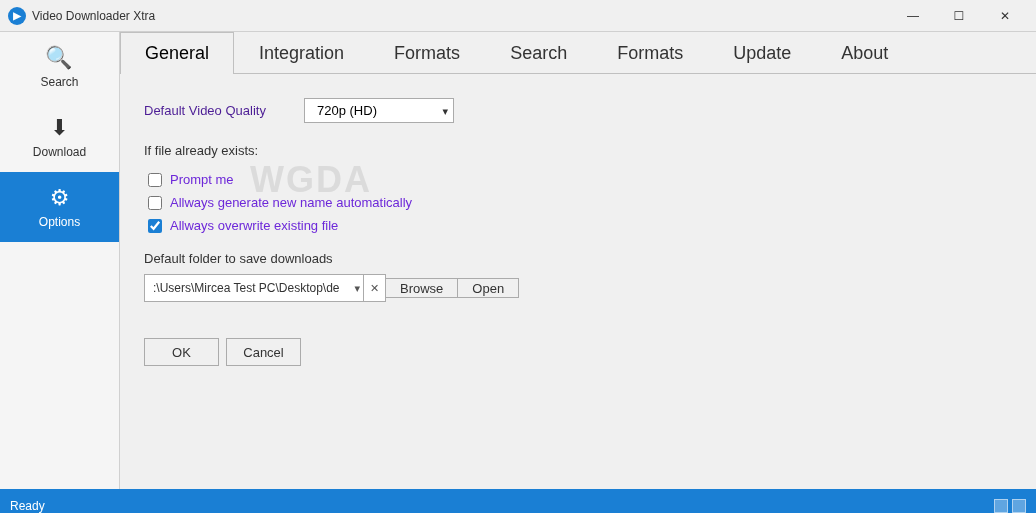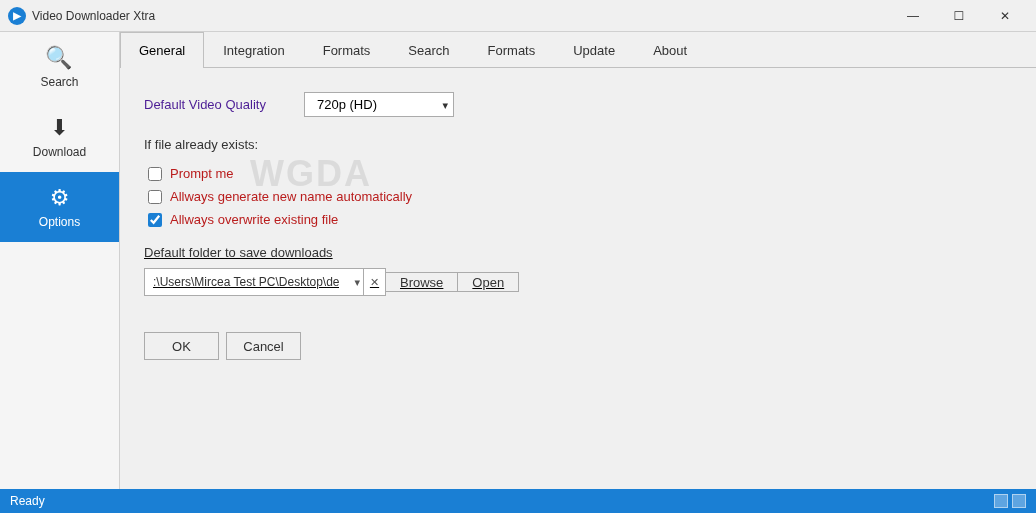--- a/index.html
+++ b/index.html
@@ -86,23 +86,23 @@
     }
 
     
     .tabs {
       display: flex;
       background: #f0f0f0;
       border-bottom: 1px solid #c0c0c0;
       flex-shrink: 0;
     }
     .tab {
-      padding: 10px 18px;
-      cursor: pointer;
-      font-size: 13px;
+      padding: 10px 24px;
+      cursor: pointer;
+      font-size: 18px;
       color: #333;
       border: 1px solid transparent;
       border-bottom: none;
       margin-bottom: -1px;
       position: relative;
     }
     .tab.active {
       background: #f0f0f0;
       border-color: #c0c0c0;
       border-bottom-color: #f0f0f0;
@@ -174,27 +174,26 @@
       gap: 8px;
       padding-left: 4px;
     }
     .checkbox-row input[type="checkbox"] {
       width: 14px; height: 14px;
       cursor: pointer;
       accent-color: #1a7fd4;
     }
     .checkbox-label {
       font-size: 13px;
-      color: #b91c1c;
+      color: #6d28d9;
     }
 
     
     .folder-section {
       margin-top: 18px;
-      text-decoration: underline;
     }
     .folder-label {
       font-size: 13px;
       color: #333;
       margin-bottom: 8px;
       display: block;
     }
     .folder-row {
       display: flex;
       align-items: center;
@@ -278,21 +277,21 @@
       pointer-events: none;
       z-index: 0;
       letter-spacing: 2px;
     }
 
     
     .status-bar {
       height: 24px;
       background: #1a7fd4;
       display: flex;
-      align-items: center;
+      align-items: flex-end;
       padding: 0 10px;
       flex-shrink: 0;
     }
     .status-text {
       color: white;
       font-size: 12px;
     }
     .status-right {
       margin-left: auto;
       display: flex;

